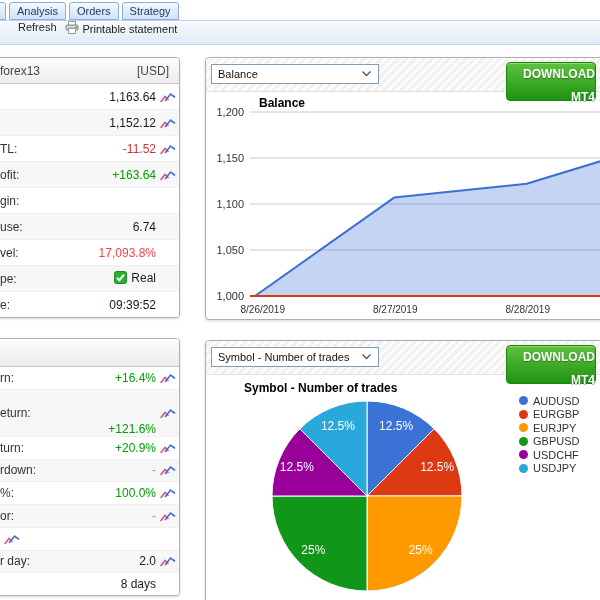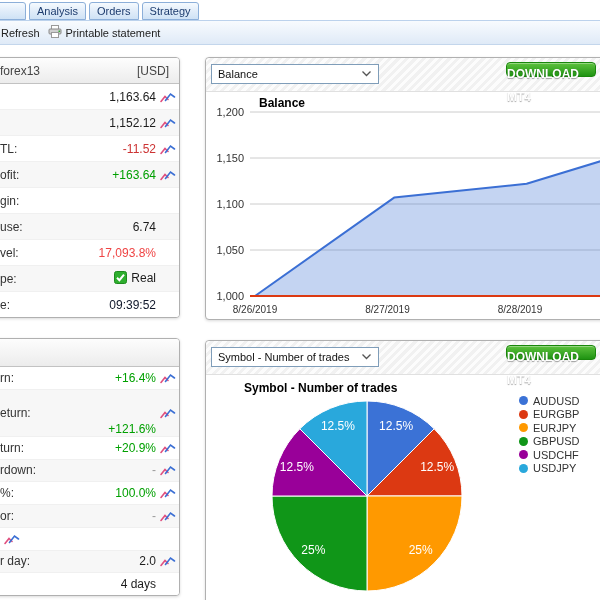--- a/index.html
+++ b/index.html
@@ -2,31 +2,31 @@
 <html><head>
 <meta charset="utf-8">
 <style>
   * { margin:0; padding:0; box-sizing:border-box; }
   html,body { width:600px; height:600px; }
   body { position:relative; overflow:hidden; background:#fff;
          font-family:"Liberation Sans", sans-serif; font-size:12px; color:#222; }
 
   
   #tabbar { position:absolute; left:0; top:0; width:600px; height:20px; background:#fff; }
-  #tabs { position:absolute; left:0; bottom:0; display:flex; gap:3px; align-items:flex-end;padding-left:20px; }
+  #tabs { position:absolute; left:0; bottom:0; display:flex; gap:3px; align-items:flex-end; }
   .tab { height:18px; line-height:16px; padding:0 7px; font-size:11px; color:#1d3c6e;
          border:1px solid #8cafd9; border-radius:3px 3px 0 0;
          background:linear-gradient(#f5fafe, #e3eefa 45%, #cfe2f5); white-space:nowrap; cursor:default; }
   .tab.cut { margin-left:-25px; width:31px; }
 
   
   #toolbar { position:absolute; left:0; top:20px; width:600px; height:25px;
              background:linear-gradient(#f8fbfe,#dfeaf7); border-top:1px solid #bcd2ec;
-             border-bottom:1px solid #c3d6ec; display:flex; align-items:center; gap:8px;
-             font-size:11px; color:#222; padding-left:1px; }
+             border-bottom:1px solid #c3d6ec; display:flex; align-items:flex-start; gap:8px;
+             font-size:11px; color:#222; padding-left:18px; }
   .toolitem { display:flex; align-items:center; gap:4px; cursor:default; }
 
   
   .lpanel { position:absolute; background:#fff; border:1px solid #b0b0b0; border-radius:4px;
             box-shadow:0 1px 3px rgba(0,0,0,.15); overflow:hidden; }
   #panelA { left:-8px; top:57px; width:188px; height:261px; }
   #panelB { left:-8px; top:338px; width:188px; height:258px; }
   .phead { height:26px; background:linear-gradient(#fdfdfd,#ececec); border-bottom:1px solid #c2c2c2;
            display:flex; align-items:center; justify-content:space-between; padding:0 10px 0 7px;
            font-size:12px; color:#444; }
@@ -44,31 +44,31 @@
   
   .rpanel { position:absolute; background:#fff; border:1px solid #b0b0b0; border-radius:4px;
             box-shadow:0 1px 3px rgba(0,0,0,.15); }
   #panelC { left:205px; top:57px; width:420px; height:263px; }
   #panelD { left:205px; top:340px; width:420px; height:272px; }
   .rstrip { position:relative; height:34px; border-bottom:1px solid #e0e0e0; border-radius:4px 4px 0 0;
             background:repeating-linear-gradient(135deg,#fcfcfc 0 3px,#f1f1f1 3px 6px); }
   .dropdown { position:absolute; left:5px; top:6px; width:168px; height:20px; background:#fff;
               border:1px solid #7f9db9; font-size:11px; color:#111; display:flex;
               align-items:center; justify-content:space-between; padding:0 6px; cursor:default; }
-  .dlbtn { position:absolute; right:28px; top:4px; width:90px; height:15px; border-radius:4px;
+  .dlbtn { position:absolute; right:28px; top:4px; width:90px; height:39px; border-radius:4px;
            background:linear-gradient(#5ec23e,#1f9312); border:1px solid #1a870c; color:#fff;
-           font-weight:bold; font-size:12px; text-align:left; line-height:23px;
+           font-weight:bold; font-size:12px; text-align:right; line-height:23px;
            text-shadow:0 1px 1px rgba(0,0,0,.35); box-shadow:inset 0 1px 0 rgba(255,255,255,.35); cursor:pointer; }
   .cbody { position:absolute; left:0; right:0; top:35px; bottom:0; }
   .ctitle { position:absolute; font-weight:bold; font-size:12px; color:#000; }
   #panelC .ctitle { left:53px; top:3px; }
   #panelD .ctitle { left:38px; top:5px; }
   #area-svg { position:absolute; left:44px; top:13px; }
   .ytick { position:absolute; left:0; width:38px; text-align:right; font-size:11px; color:#333; }
-  .xtick { position:absolute; top:211px; width:60px; text-align:center; font-size:10px; color:#333; }
+  .xtick { position:absolute; top:211px; width:60px; text-align:right; font-size:10px; color:#333; }
   #pie-svg { position:absolute; left:0; top:0; }
   #pie-legend { position:absolute; left:313px; top:18px; }
   .legitem { display:flex; align-items:center; height:13.5px; gap:5px; font-size:11px; color:#333; }
   .legdot { width:9px; height:9px; border-radius:50%; flex:0 0 9px; }
 </style>
 </head>
 <body>
 
 <div id="tabbar">
   <div id="tabs">
@@ -226,21 +226,21 @@
       <div class="prow">
         <span class="lbl">r day:</span>
         <span class="val" style="color: rgb(28, 28, 28);">2.0</span>
         <span class="ico"><svg width="16" height="12" viewBox="0 0 16 12">
             <polyline points="1,10.5 5,5.5 8,8.5" fill="none" stroke="#E0507F" stroke-width="1.6" stroke-linecap="round"></polyline>
             <polyline points="5.5,9.5 10.5,3 14.5,6" fill="none" stroke="#3B6FD4" stroke-width="1.6" stroke-linecap="round"></polyline>
           </svg></span>
       </div>
       <div class="prow">
         <span class="lbl"></span>
-        <span class="val" style="color: rgb(28, 28, 28);">4 days</span>
+        <span class="val" style="color: rgb(28, 28, 28);">8 days</span>
         <span class="ico"></span>
       </div>
     </div>
 </div>
 
 <div id="panelC" class="rpanel">
   <div class="rstrip">
     <div class="dropdown">
       <span>Balance</span>
       <span><svg width="11" height="9" viewBox="0 0 11 9">

